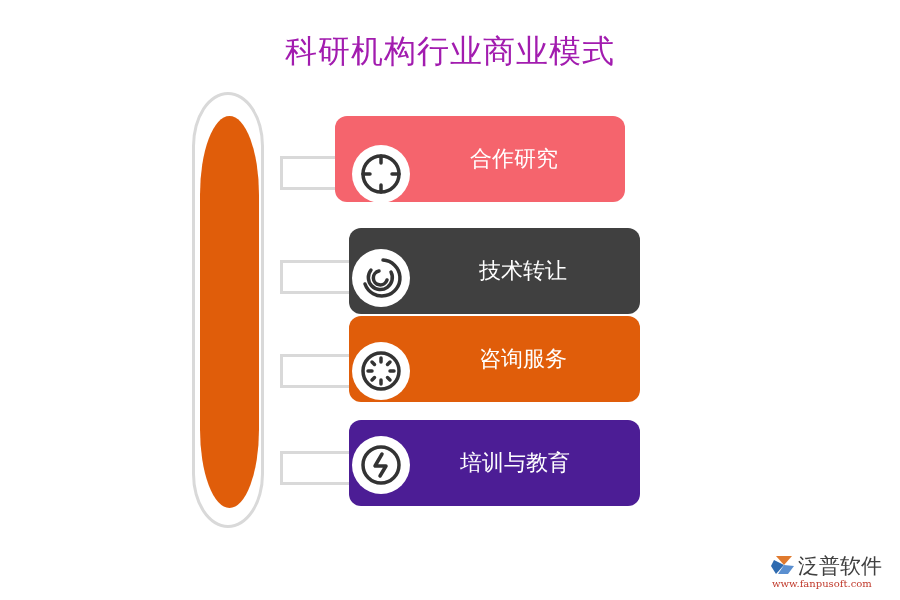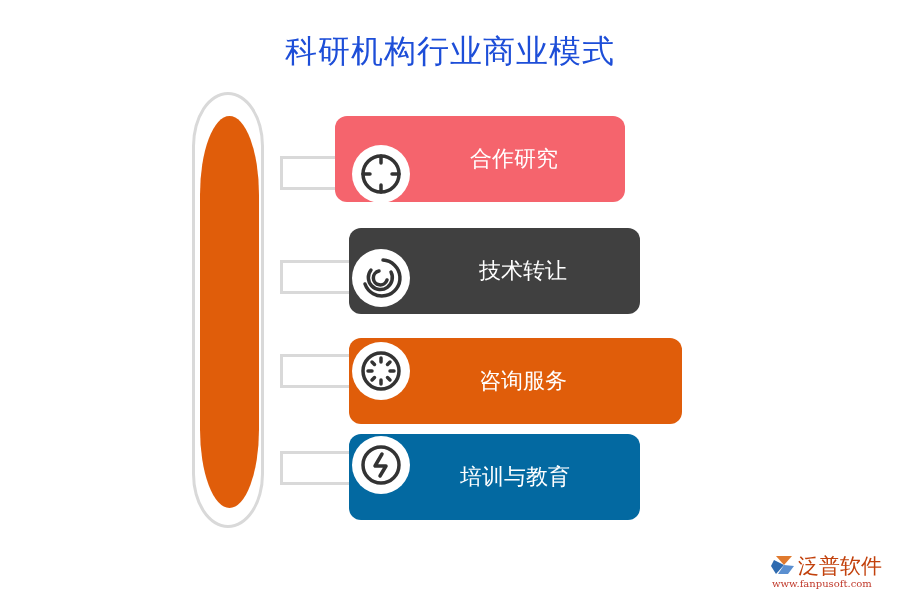--- a/index.html
+++ b/index.html
@@ -1,33 +1,33 @@
 <!DOCTYPE html>
 <html><head>
 <meta charset="utf-8">
 <style>
   html, body { margin:0; padding:0; }
   body { width:900px; height:600px; background:#ffffff; position:relative; overflow:hidden;
          font-family: "DejaVu Serif", "Liberation Serif", serif; }
   .title { position:absolute; left:0; width:900px; top:30px; text-align:center;
-           font-size:32px; color:#1d4ed8; letter-spacing:1px; }
+           font-size:32px; color:#a21caf; letter-spacing:1px; }
   .capsule-outer { position:absolute; left:192px; top:92px; width:72px; height:436px;
                    border:3px solid #d9d9d9; border-radius:40px / 60px; box-sizing:border-box; }
   .capsule-inner { position:absolute; left:200px; top:116px; width:59px; height:392px;
                    background:#e05d0a; border-radius:30px / 80px; }
   .connector { position:absolute; left:280px; width:90px; height:34px; box-sizing:border-box;
                border:3px solid #d9d9d9; border-right:none; background:#fff; }
   .card { position:absolute; height:86px; border-radius:12px; color:#fff; }
   .card .label { position:absolute; top:0; height:68px; line-height:86px; font-size:22px;
                  color:#fff; white-space:nowrap; }
   .icon-circle { position:absolute; width:58px; height:58px; border-radius:50%; background:#fff;
                  display:flex; align-items:center; justify-content:center; }
   .icon-circle svg { width:48px; height:48px; }
   .brand { position:absolute; left:770px; top:552px; width:125px; }
-  .brand-name { font-family:"DejaVu Sans", sans-serif; font-size:21px; color:#c2410c; position:absolute; left:28px; top:0; white-space:nowrap; }
+  .brand-name { font-family:"DejaVu Sans", sans-serif; font-size:21px; color:#404040; position:absolute; left:28px; top:0; white-space:nowrap; }
   .brand-url { font-family:"DejaVu Serif", serif; font-size:10px; color:#c0392b; position:absolute; left:2px; top:26px; white-space:nowrap;text-align:center; }
   .brand-logo { position:absolute; left:0; top:2px; width:26px; height:22px; }
 </style>
 </head>
 <body>
 
 <div class="title">科研机构行业商业模式</div>
 
 <div class="capsule-outer"></div>
 <div class="capsule-inner"></div>
@@ -52,39 +52,39 @@
 </div>
 <div class="icon-circle" style="left:352px; top:249px;">
   <svg viewBox="0 0 48 48" fill="none" stroke="#333" stroke-width="3.5" stroke-linecap="round">
     <path d="M26 6 A18 18 0 1 1 8 30"></path>
     <path d="M14 16 A12 12 0 1 0 34 18"></path>
     <path d="M22 17 A7 7 0 1 0 30 26"></path>
   </svg>
 </div>
 
 <div class="connector" style="top:354px;"></div>
-<div class="card" style="left:349px; top:338px; width:291px; background:#e05d0a;padding-left:42px;">
+<div class="card" style="left:349px; top:316px; width:291px; background:#e05d0a;">
   <span class="label" style="left:130px;">咨询服务</span>
 </div>
 <div class="icon-circle" style="left:352px; top:342px;">
   <svg viewBox="0 0 48 48" fill="none" stroke="#333" stroke-width="3.5" stroke-linecap="round">
     <circle cx="24" cy="24" r="18"></circle>
     <line x1="24" y1="11" x2="24" y2="15"></line>
     <line x1="24" y1="33" x2="24" y2="37"></line>
     <line x1="11" y1="24" x2="15" y2="24"></line>
     <line x1="33" y1="24" x2="37" y2="24"></line>
     <line x1="15" y1="15" x2="17.5" y2="17.5"></line>
     <line x1="30.5" y1="30.5" x2="33" y2="33"></line>
     <line x1="33" y1="15" x2="30.5" y2="17.5"></line>
     <line x1="15" y1="33" x2="17.5" y2="30.5"></line>
   </svg>
 </div>
 
 <div class="connector" style="top:451px;"></div>
-<div class="card" style="left:349px; top:434px; width:291px; background:#0369a1;">
+<div class="card" style="left:349px; top:420px; width:291px; background:#4c1d95;">
   <span class="label" style="left:111px;">培训与教育</span>
 </div>
 <div class="icon-circle" style="left:352px; top:436px;">
   <svg viewBox="0 0 48 48" fill="none" stroke="#333" stroke-width="3.5" stroke-linecap="round" stroke-linejoin="round">
     <circle cx="24" cy="24" r="18"></circle>
     <path d="M25 13 L18 25 L29 25 L23 35"></path>
   </svg>
 </div>
 
 <div class="brand">

